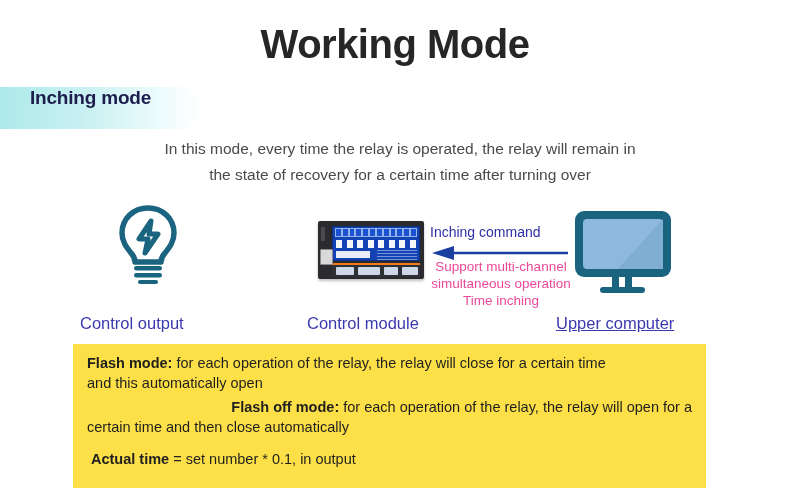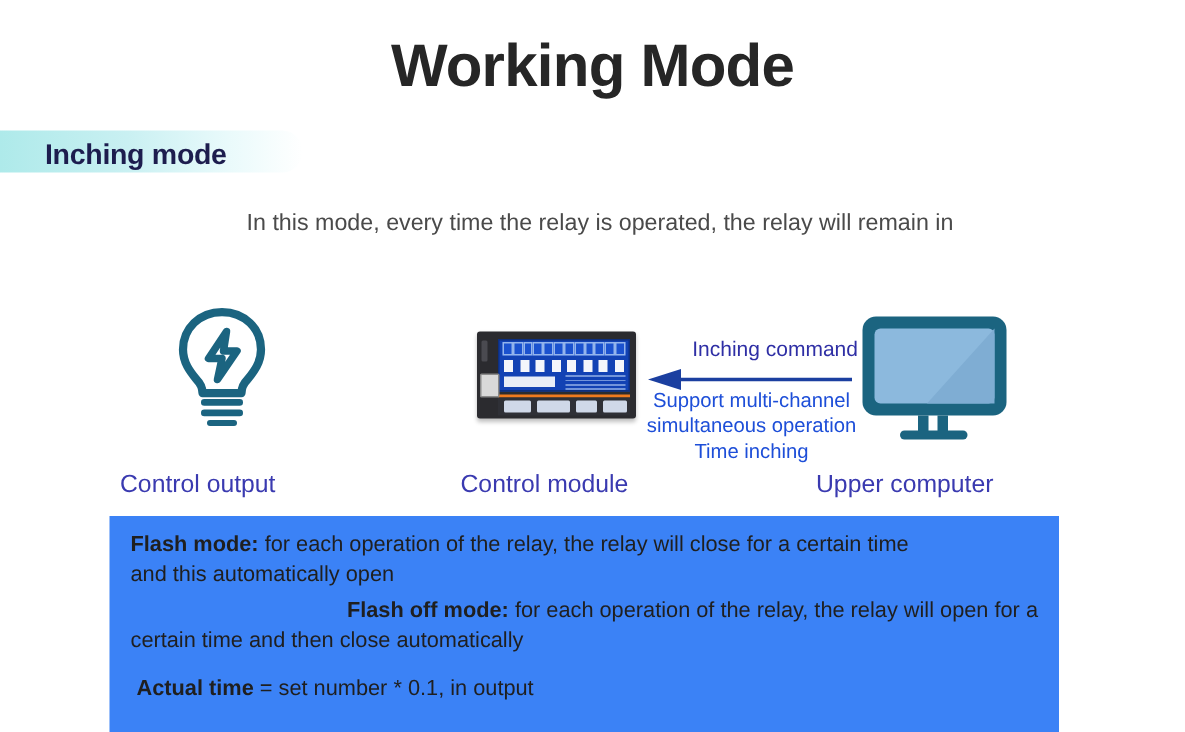--- a/index.html
+++ b/index.html
@@ -28,26 +28,26 @@
     letter-spacing: -0.5px;
     line-height: 48px;
   }
 
   
   .mode-badge {
     position: absolute;
     top: 87px;
     left: 0;
     width: 202px;
-    height: 28px;
+    height: 42px;
     border-top-right-radius: 21px;
     border-bottom-right-radius: 21px;
     background: linear-gradient(to right, #aeeaea 0%, #c9f0f2 42%, #e9fafb 75%, #ffffff 100%);
     display: flex;
-    align-items: flex-end;
+    align-items: flex-start;
   }
   .mode-badge-label {
     padding-left: 30px;
     font-size: 19px;
     font-weight: bold;
     color: #1d1d4e;
     letter-spacing: -0.2px;
   }
 
   
@@ -198,33 +198,33 @@
     left: 432px;
     top: 245px;
     width: 136px;
     height: 16px;
   }
   .cmd-label {
     position: absolute;
     left: 430px;
     top: 224px;
     width: 142px;
-    text-align: right;
+    text-align: left;
     font-size: 14px;
     color: #2f2fa5;
   }
   .support-label {
     position: absolute;
     left: 418px;
     top: 258px;
     width: 166px;
     text-align: center;
     font-size: 13.5px;
     line-height: 17px;
-    color: #1d4ed8;
+    color: #ec4899;
   }
 
   
   .monitor {
     position: absolute;
     left: 572px;
     top: 208px;
     width: 102px;
     height: 86px;
   }
@@ -238,30 +238,30 @@
     height: 26px;
   }
   .caption {
     position: absolute;
     font-size: 16.5px;
     color: #3a3ab0;
     white-space: nowrap;
   }
   .caption.c1 { left: 80px; }
   .caption.c2 { left: 307px; }
-  .caption.c3 { left: 544px; }
+  .caption.c3 { left: 556px; text-decoration: underline; }
 
   
   .info-box {
     position: absolute;
     left: 73px;
     top: 344px;
     width: 633px;
     height: 144px;
-    background: #3b82f6;
+    background: #fde047;
     box-sizing: border-box;
     padding: 9px 14px 0 14px;
   }
   .info-line {
     font-size: 14.5px;
     line-height: 20px;
     color: #1f1f1f;
   }
   .info-line.spaced { margin-top: 4px; text-align: right; }
   .info-line b { font-weight: bold; }
@@ -272,20 +272,21 @@
 
 <div class="page-title">Working Mode</div>
 
 <div class="mode-badge">
   <span class="mode-badge-label">Inching mode</span>
 </div>
 
 <div class="description">
   <span>In this mode, every time the relay is operated, the relay will remain in</span>
   <br>
+  <span>the state of recovery for a certain time after turning over</span>
 </div>
 
 <div class="diagram">
 
   <div class="bulb-wrap">
     <svg width="76" height="86" viewBox="0 0 76 86" xmlns="http://www.w3.org/2000/svg">
       <path d="M38 6 C23 6 12 17 12 31 C12 40 17 46 21 51 C24 54 25 57 25 60 L51 60 C51 57 52 54 55 51 C59 46 64 40 64 31 C64 17 53 6 38 6 Z" fill="none" stroke="#1b6480" stroke-width="5.5" stroke-linejoin="round"></path>
       <path d="M41 19 L29 37 L38 37 L35 51 L48 32 L39 32 Z" fill="none" stroke="#1b6480" stroke-width="5" stroke-linejoin="round" stroke-linecap="round"></path>
       <rect x="24" y="64" width="28" height="4.5" rx="2.2" fill="#1b6480"></rect>
       <rect x="24" y="71" width="28" height="4.5" rx="2.2" fill="#1b6480"></rect>

